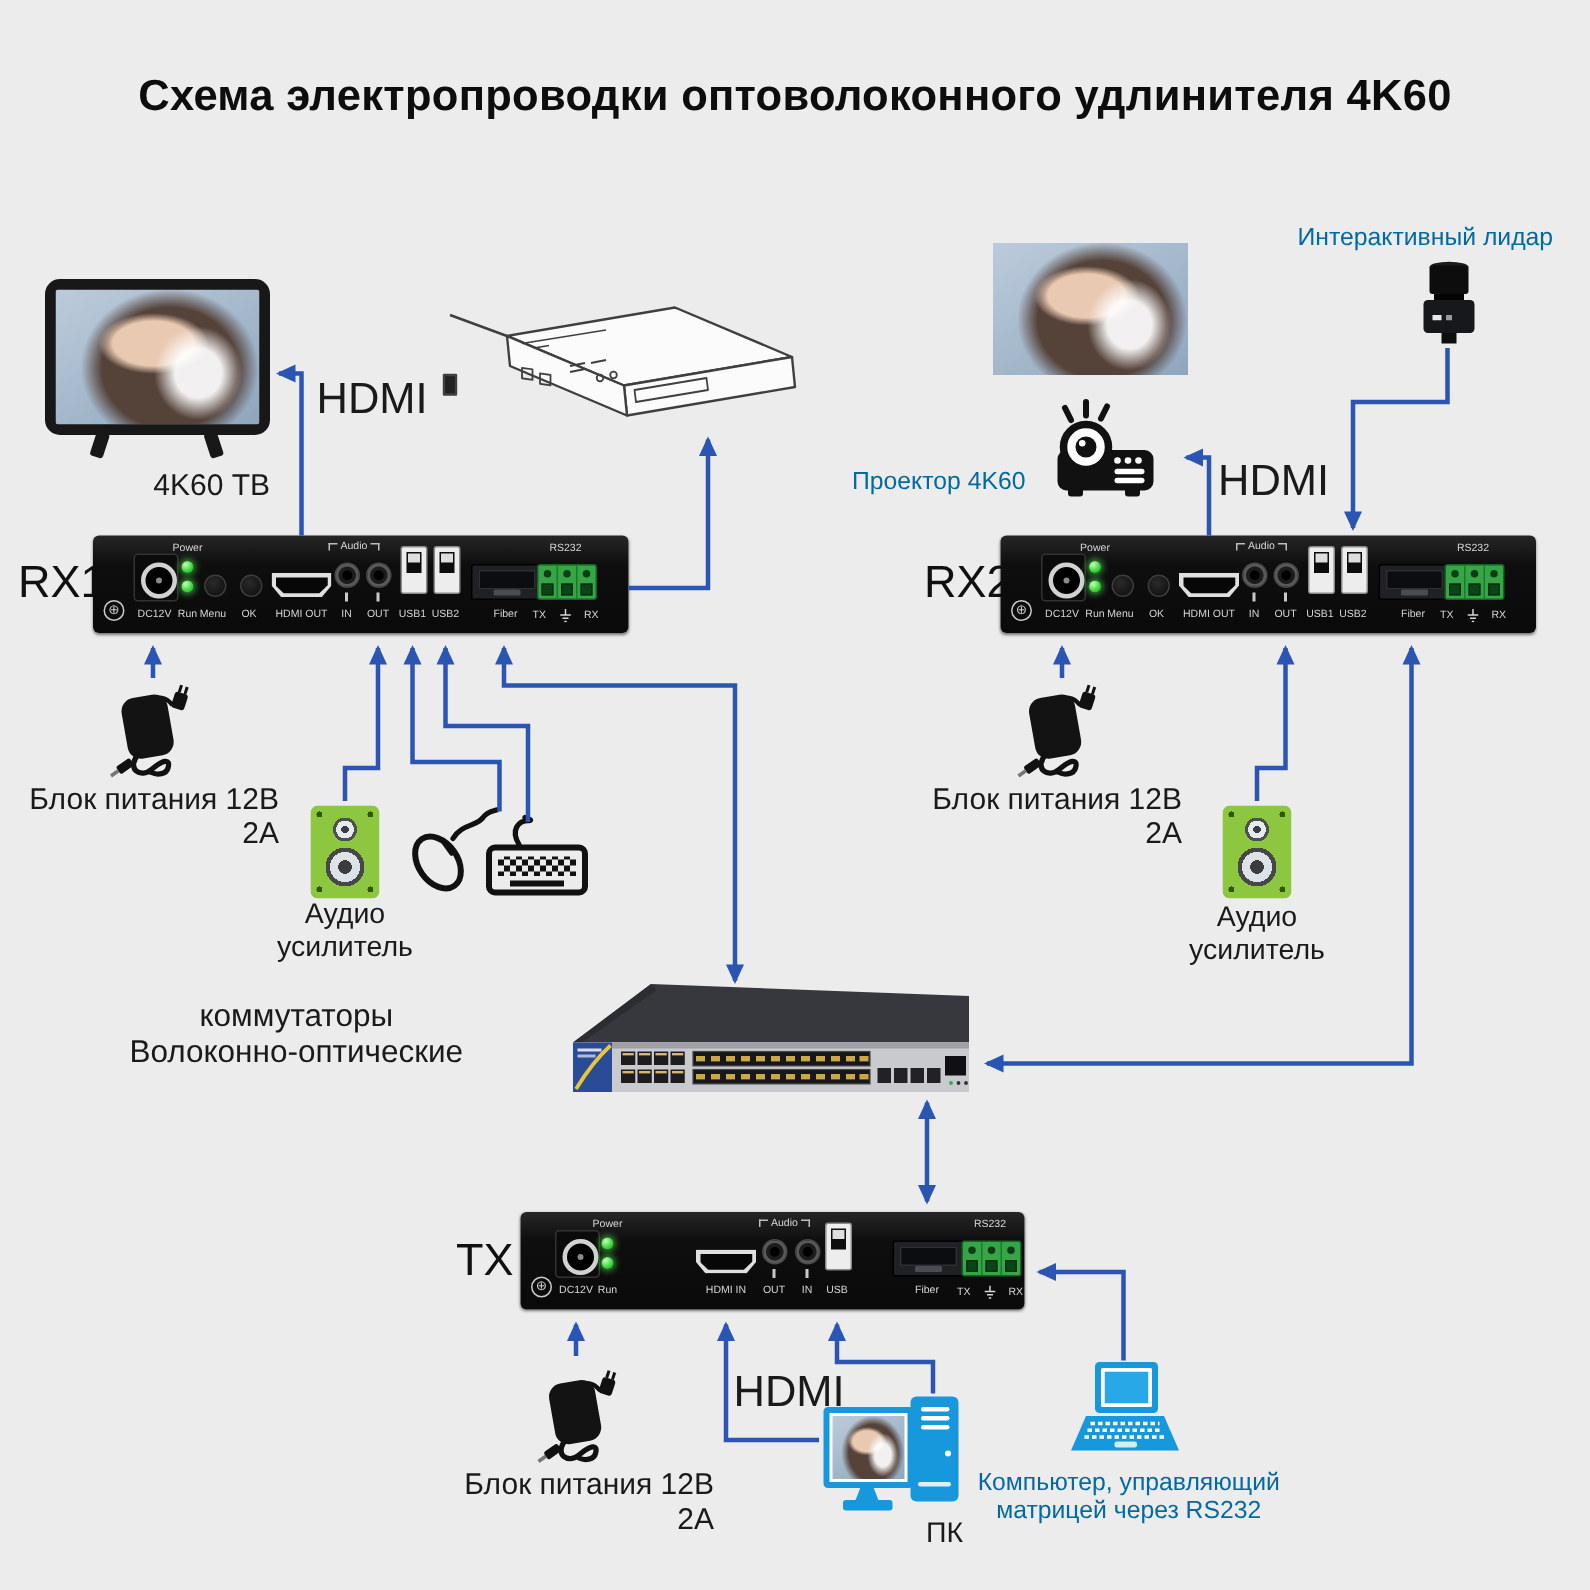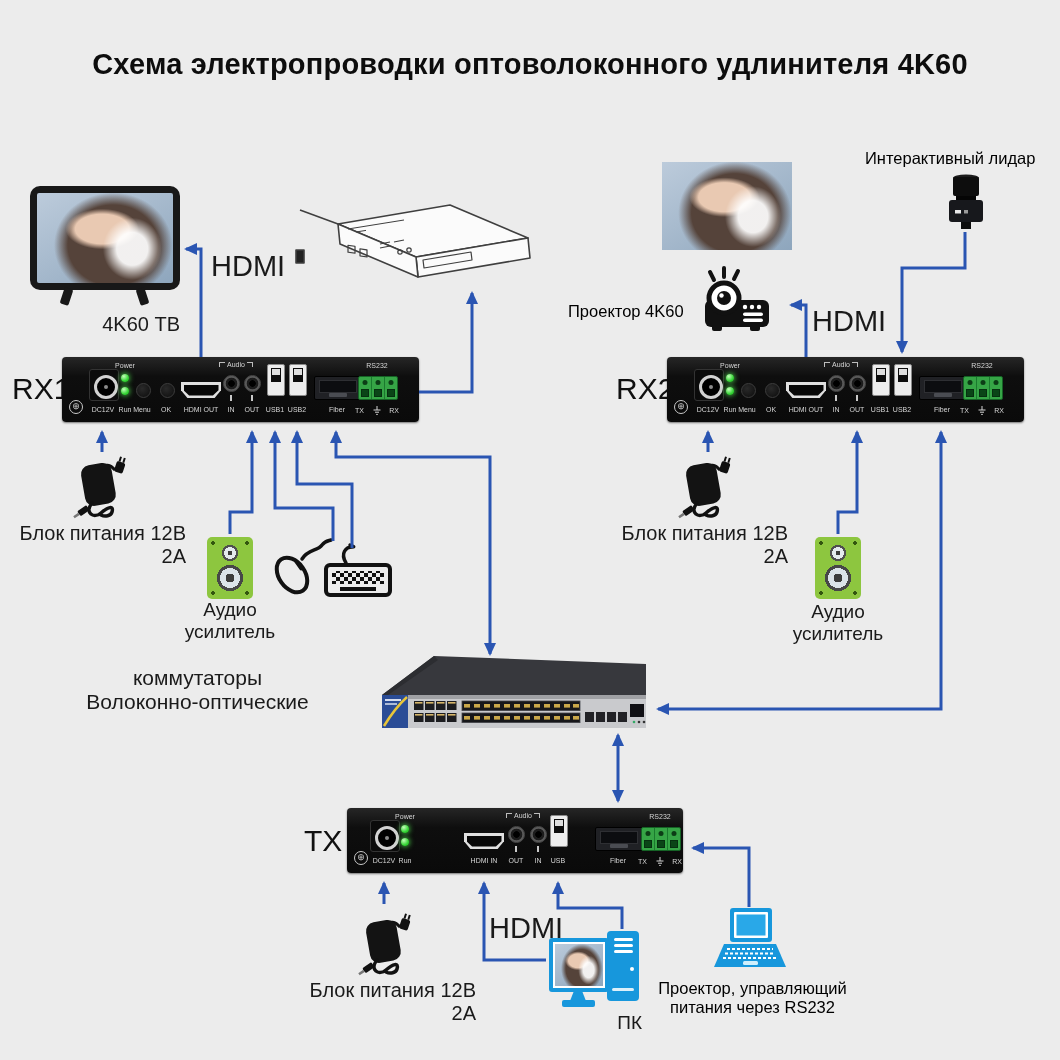--- a/index.html
+++ b/index.html
@@ -3,21 +3,21 @@
 <meta charset="utf-8">
 <style>
   html,body{margin:0;padding:0;background:#ececec;font-family:"Liberation Sans",sans-serif;}
   #canvas{position:relative;width:1060px;height:1060px;background:#ececec;overflow:hidden;color:#111;text-decoration:underline;}
   .abs{position:absolute;}
   
   .title{left:0;top:48px;width:1060px;text-align:center;font-size:29px;font-weight:700;color:#0d0d0d;letter-spacing:.2px;}
   .devname{font-size:30px;color:#101010;}
   .hdmi-lbl{font-size:29px;color:#1a1a1a;}
   .cap{font-size:20px;color:#1a1a1a;text-align:right;}
-  .cap-s{font-size:16.5px;color:#000000;}
+  .cap-s{font-size:16.5px;color:#0369a1;}
   .cap-m{font-size:19px;color:#1a1a1a;text-align:center;line-height:22px;}
   .cap-sw{font-size:21px;color:#1a1a1a;text-align:center;line-height:24px;}
   
   .portrait{background:
     radial-gradient(ellipse 30% 48% at 70% 62%, rgba(255,255,255,.92) 0 38%, rgba(255,255,255,0) 72%),
     radial-gradient(ellipse 36% 30% at 48% 40%, #e9c9b2 0 55%, rgba(233,201,178,0) 75%),
     radial-gradient(ellipse 64% 86% at 56% 58%, #55433a 0 52%, rgba(84,66,58,0) 68%),
     linear-gradient(150deg,#bccbdb,#8ea6bd);}
   
   .dev{position:absolute;height:65px;background:linear-gradient(#262626,#0e0e0e 30%,#0a0a0a);border-radius:4px;box-shadow:0 1px 2px rgba(0,0,0,.5);}
@@ -112,21 +112,21 @@
   <svg class="abs" style="left:944px;top:170px;" width="44" height="62" viewBox="0 0 44 62">
     <ellipse cx="22" cy="8" rx="13" ry="3.5" fill="#1c1c1c"></ellipse>
     <rect x="9" y="7" width="26" height="19" rx="2" fill="#0d0d0d"></rect>
     <rect x="12" y="26" width="20" height="4" fill="#050505"></rect>
     <rect x="5" y="30" width="34" height="22" rx="3" fill="#17181c"></rect>
     <rect x="11" y="40" width="6" height="3.5" fill="#e8e8e8"></rect>
     <rect x="20" y="40" width="4" height="3.5" fill="#9a9a9a"></rect>
     <rect x="17" y="52" width="10" height="7" fill="#0d0d0d"></rect>
   </svg>
 
-  <div class="abs cap-s" style="left:568px;top:302px;">Проектор 4K60</div>
+  <div class="abs cap-s" style="left:568px;top:312px;">Проектор 4K60</div>
   <svg class="abs" style="left:703px;top:264px;" width="72" height="68" viewBox="0 0 72 68">
     <g stroke="#111" stroke-width="4" stroke-linecap="round">
       <line x1="7" y1="8" x2="11" y2="16"></line>
       <line x1="21" y1="4" x2="21" y2="13"></line>
       <line x1="35" y1="7" x2="31" y2="15"></line>
     </g>
     <rect x="2" y="36" width="64" height="27" rx="6" fill="#111"></rect>
     <rect x="9" y="61" width="10" height="6" rx="2" fill="#111"></rect>
     <rect x="47" y="61" width="10" height="6" rx="2" fill="#111"></rect>
     <circle cx="21" cy="34" r="15" fill="#fff" stroke="#111" stroke-width="5"></circle>
@@ -466,22 +466,22 @@
     <rect x="26.5" y="8.5" width="29" height="21" fill="#29a8e8"></rect>
     <polygon points="4,61 76,61 66,38 14,38" fill="#1797dc"></polygon>
     <g stroke="#fff" stroke-width="2.2" stroke-dasharray="3 2">
       <line x1="17" y1="43" x2="63" y2="43"></line>
         <line x1="15" y1="47.5" x2="65" y2="47.5"></line>
         <line x1="13" y1="52" x2="67" y2="52"></line>
     </g>
     <rect x="33" y="55" width="15" height="4" rx="1.5" fill="#cfeffc"></rect>
   </svg>
   <div class="abs cap-s" style="left:645px;top:979px;width:215px;text-align:center;line-height:19px;">
-    <div>Проектор, управляющий</div>
-    <div>питания через RS232</div>
+    <div>Компьютер, управляющий</div>
+    <div>матрицей через RS232</div>
   </div>
 
   <svg class="abs" style="left:0;top:0;pointer-events:none;" width="1060" height="1060" viewBox="0 0 1060 1060">
     <defs>
       <marker id="ah" markerUnits="userSpaceOnUse" markerWidth="16" markerHeight="14" refX="12" refY="7" orient="auto-start-reverse">
         <path d="M1,1 L14,7 L1,13 Z" fill="#2a55b2"></path>
       </marker>
     </defs>
     <g stroke="#2a55b2" stroke-width="3" fill="none">
       <path d="M201 357 V249 H186" marker-end="url(#ah)"></path>

